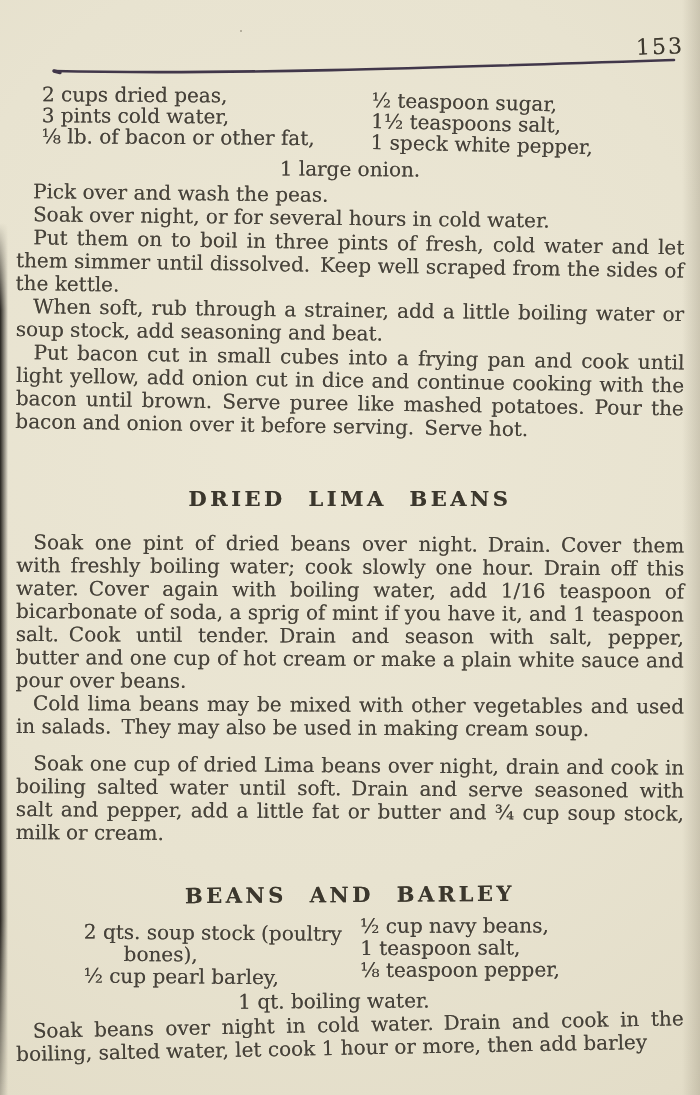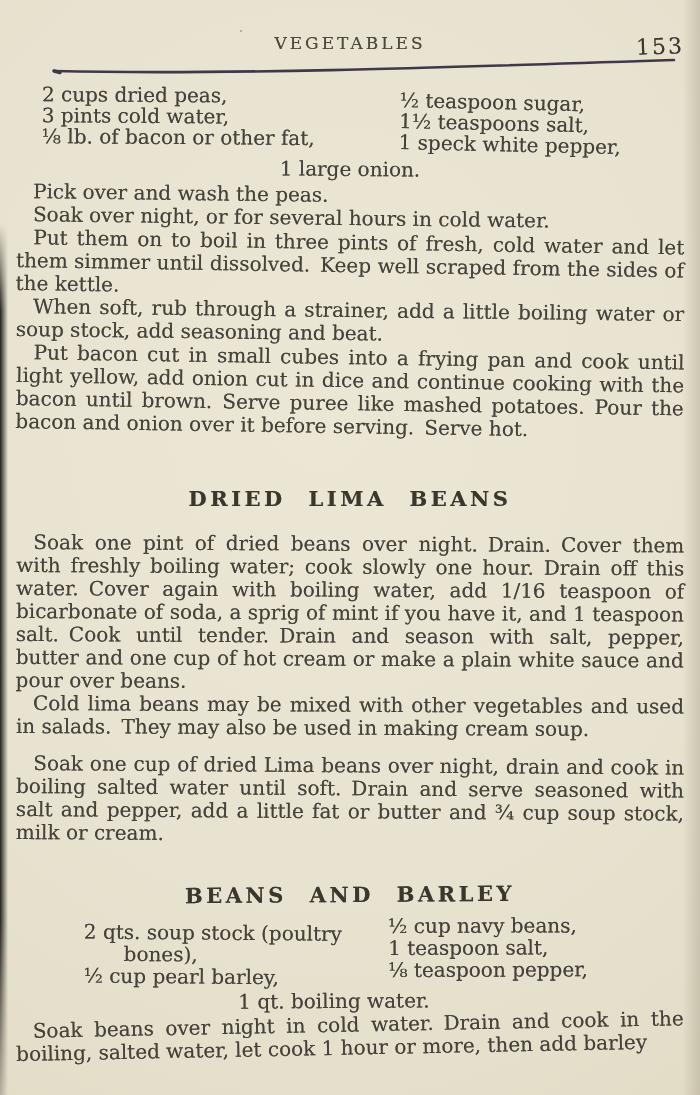--- a/index.html
+++ b/index.html
@@ -27,21 +27,21 @@
   .sec-barley { top:882px; }
 
   .recipe-title { margin:0; text-align:center; font-size:21px; font-weight:bold;
     letter-spacing:3.5px; word-spacing:12px; color:#3b372d; line-height:25px; }
   .mb14 { margin-bottom:14px; } .mb12 { margin-bottom:20px; } .mb8 { margin-bottom:8px; }
 
   p.body { margin:0; font-size:20px; line-height:23px; text-align:justify;
     text-indent:17px; color:#46423a; }
 
   
-  .ing-grid { display:grid;gap:28px; }
+  .ing-grid { display:grid; }
   .pea-grid    { grid-template-columns:356px auto; }
   .barley-grid { grid-template-columns:344px auto; }
   .ing-col { font-size:20px; line-height:21px; }
   .barley-col { line-height:22px; }
   .pea-left    { padding-left:26px; transform:rotate(0.4deg); transform-origin:left top; }
   .pea-right   { padding-top:6px;  transform:rotate(1.3deg); transform-origin:left top; }
   .barley-left { padding-left:68px; padding-top:5px; transform:rotate(0.5deg); transform-origin:left top; }
   .barley-right{ transform:rotate(-0.2deg); transform-origin:left top; }
   .ing-item { white-space:nowrap; }
   .ing-cont { padding-left:40px; }
@@ -67,21 +67,20 @@
   .speck { position:absolute; border-radius:50%; background:rgba(66,56,42,0.4); }
   .speck1 { left:57px;  top:283px; width:3px; height:3px; }
   .speck2 { left:240px; top:30px;  width:2px; height:2px; }
   .speck3 { left:432px; top:762px; width:2px; height:2px; }
 </style>
 </head>
 <body>
 
 <div class="page">
 
-  <div class="running-title ink">VEGETABLES</div>
   <div class="page-number ink">153</div>
 
   <svg class="rule" width="700" height="24" viewBox="0 0 700 24">
     <path d="M54,18 C220,22 430,15 674,7" fill="none" stroke="#41374a" stroke-width="2.6" stroke-linecap="round"></path>
     <path d="M54,18 L60,19.5" fill="none" stroke="#41374a" stroke-width="3.4" stroke-linecap="round"></path>
   </svg>
 
   <div class="sec sec-pea">
     <div class="ing-grid pea-grid">
       <div class="ing-col pea-left ink">

